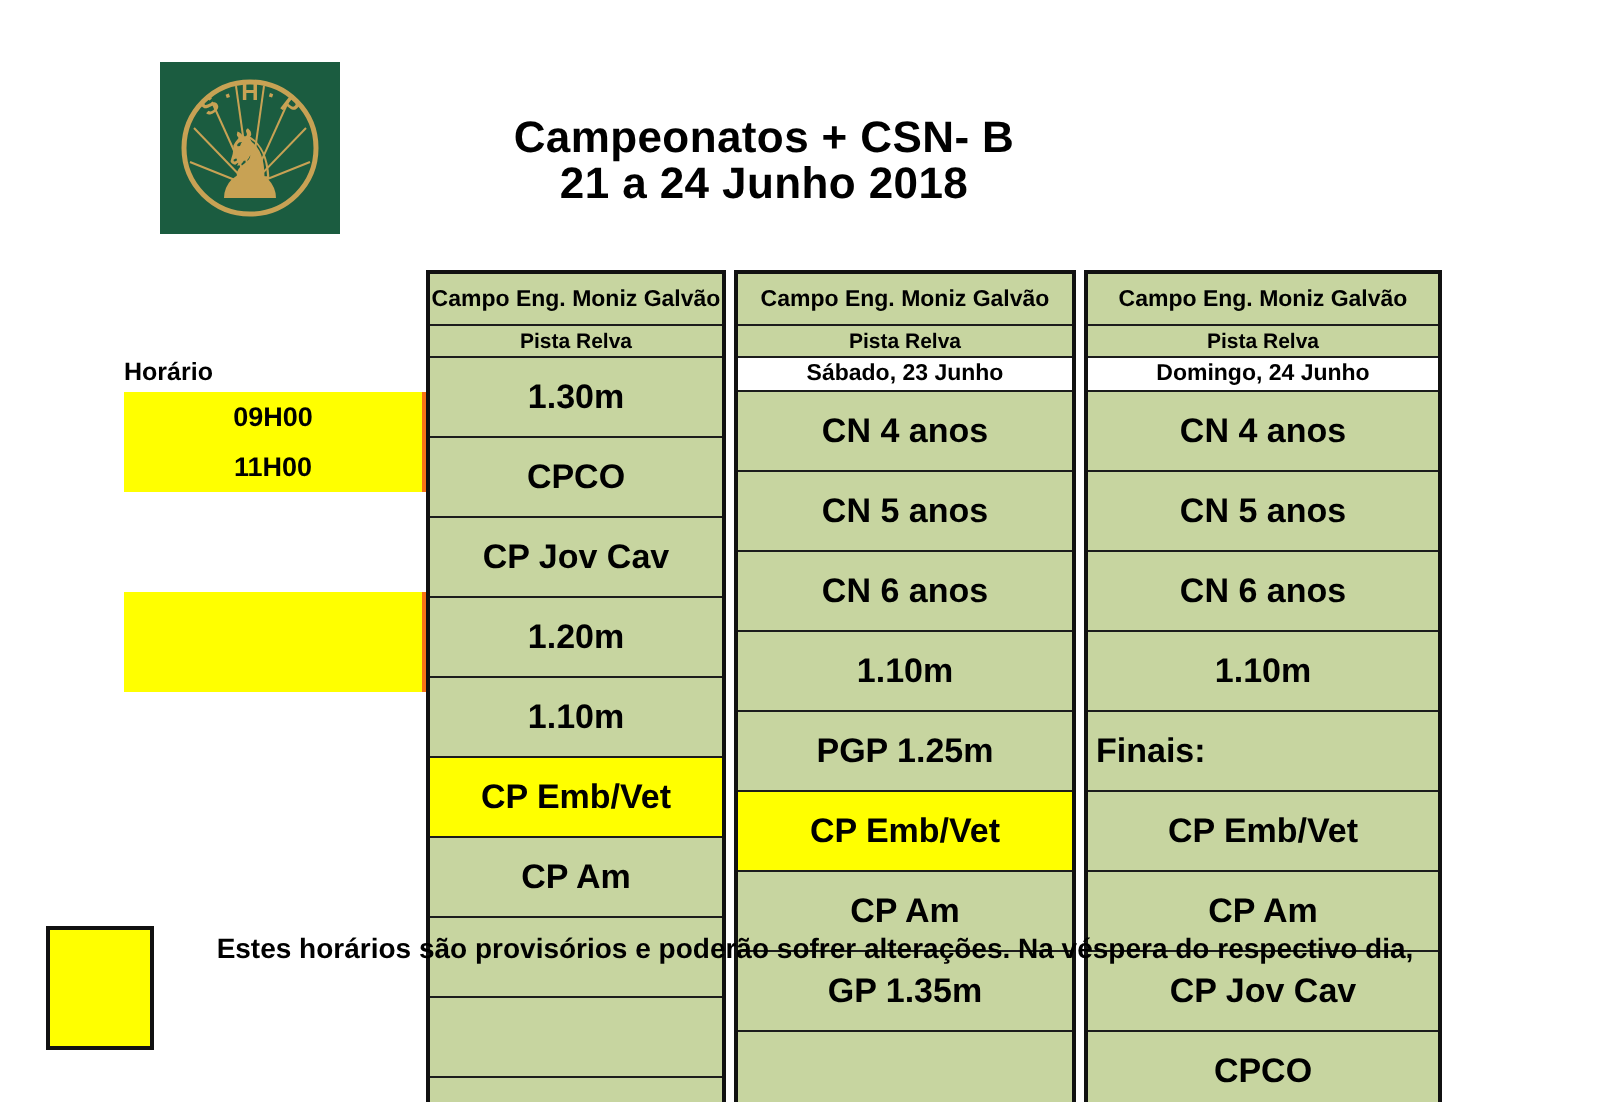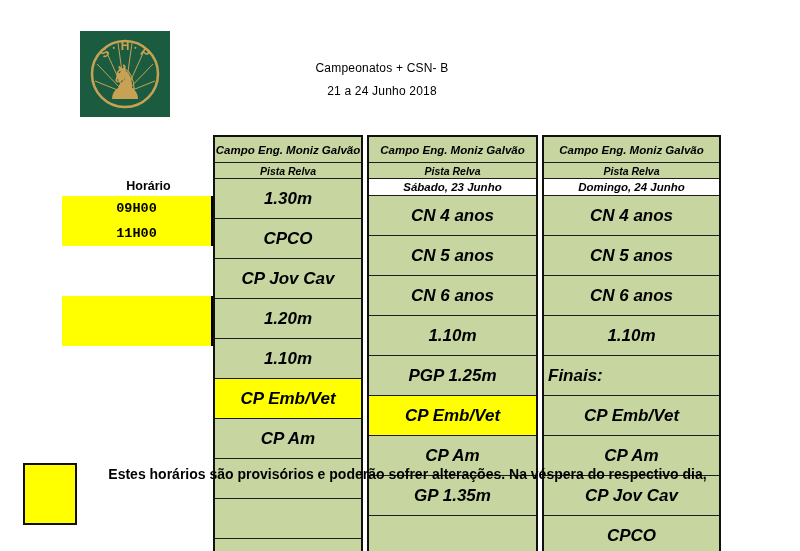--- a/index.html
+++ b/index.html
@@ -5,30 +5,30 @@
   html,body{margin:0;padding:0;}
   body{
     width:800px;height:551px;position:relative;background:#ffffff;
     font-family:"Liberation Sans",sans-serif;color:#000;overflow:hidden;
   }
   
   .logo{position:absolute;left:80px;top:31px;width:90px;height:86px;}
   
   .title-block{
     position:absolute;left:182px;top:57px;width:400px;text-align:center;
-    font-weight:normal;font-size:12px;line-height:23px;letter-spacing:0.2px;
+    font-weight:bold;font-size:22px;line-height:23px;letter-spacing:0.2px;
   }
   
   .horario-label{
-    position:absolute;left:74px;top:179px;width:149px;text-align:center;
+    position:absolute;left:62px;top:179px;width:149px;
     font-weight:bold;font-size:12.5px;
   }
   .time-block{
     position:absolute;left:62px;width:149px;height:50px;background:#ffff00;
-    border-right:2px solid #000000;display:flex;flex-direction:column;font-family:Liberation Mono, monospace;
+    border-right:2px solid #f97316;display:flex;flex-direction:column;
   }
   .time-block.b1{top:196px;}
   .time-block.b2{top:296px;}
   .time-label{
     flex:1;display:flex;align-items:center;justify-content:center;
     font-weight:bold;font-size:13.5px;
   }
   
   .table-wrap{
     position:absolute;left:213px;top:135px;display:flex;gap:4px;
@@ -37,21 +37,20 @@
     border:2px solid #111;background:#c7d5a0;display:flex;flex-direction:column;
     box-sizing:border-box;
   }
   .day-col.c1{width:150px;}
   .day-col.c2{width:171px;}
   .day-col.c3{width:179px;}
   .cell{
     box-sizing:border-box;display:flex;align-items:center;justify-content:center;
     border-bottom:1.5px solid #1c1c1c;font-weight:bold;background:#c7d5a0;
     text-align:center;
-    font-style:italic;
   }
   .cell:last-child{border-bottom:none;}
   .cell.venue{height:26px;font-size:11.5px;}
   .cell.arena{height:16px;font-size:10.5px;}
   .cell.date{height:17px;font-size:11.5px;background:#ffffff;}
   .cell.row{height:40px;font-size:17px;}
   .cell.hl{background:#ffff00;}
   .cell.left{justify-content:flex-start;padding-left:4px;}
   
   .legend-swatch{

